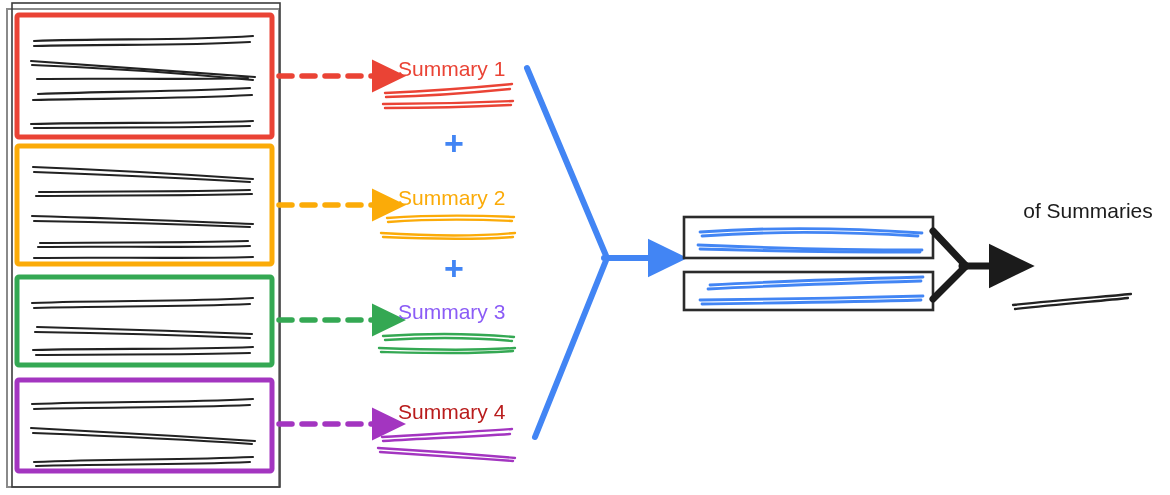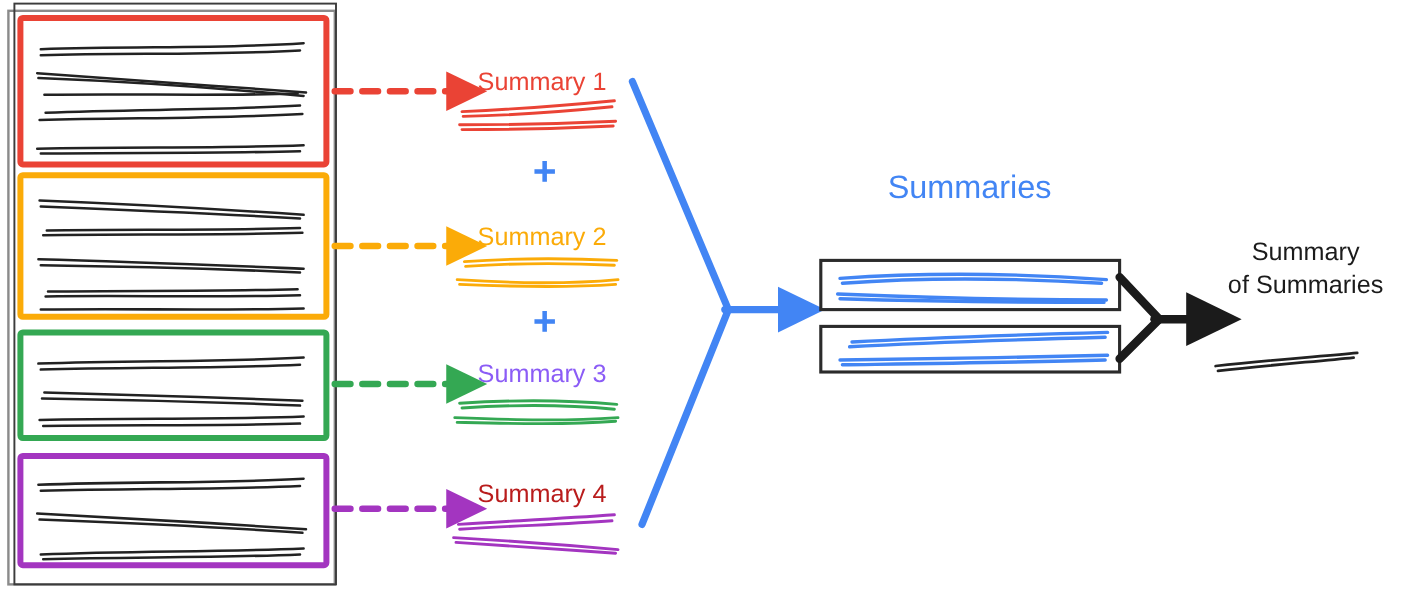--- a/index.html
+++ b/index.html
@@ -196,21 +196,19 @@
 
   <div class="lbl sum-label" style="left:398px; top:186px; color:#FBAB08;">Summary 2</div>
 
   <div class="plus" style="left:444px; top:251px;">+</div>
 
   <div class="lbl sum-label" style="left:398px; top:300px; color:#8b5cf6;">Summary 3</div>
 
   <div class="lbl sum-label" style="left:398px; top:400px; color:#b91c1c;">Summary 4</div>
 
   <div style="position:absolute; left:694px; top:139px; width:228px;">
-    <div class="sos-title">Summaries</div>
   </div>
 
   <div style="position:absolute; left:1009px; top:197px; width:158px;">
-    <div class="final-label">Summary</div>
     <div class="final-label">of Summaries</div>
   </div>
 
 </div>
 
 </body></html>

